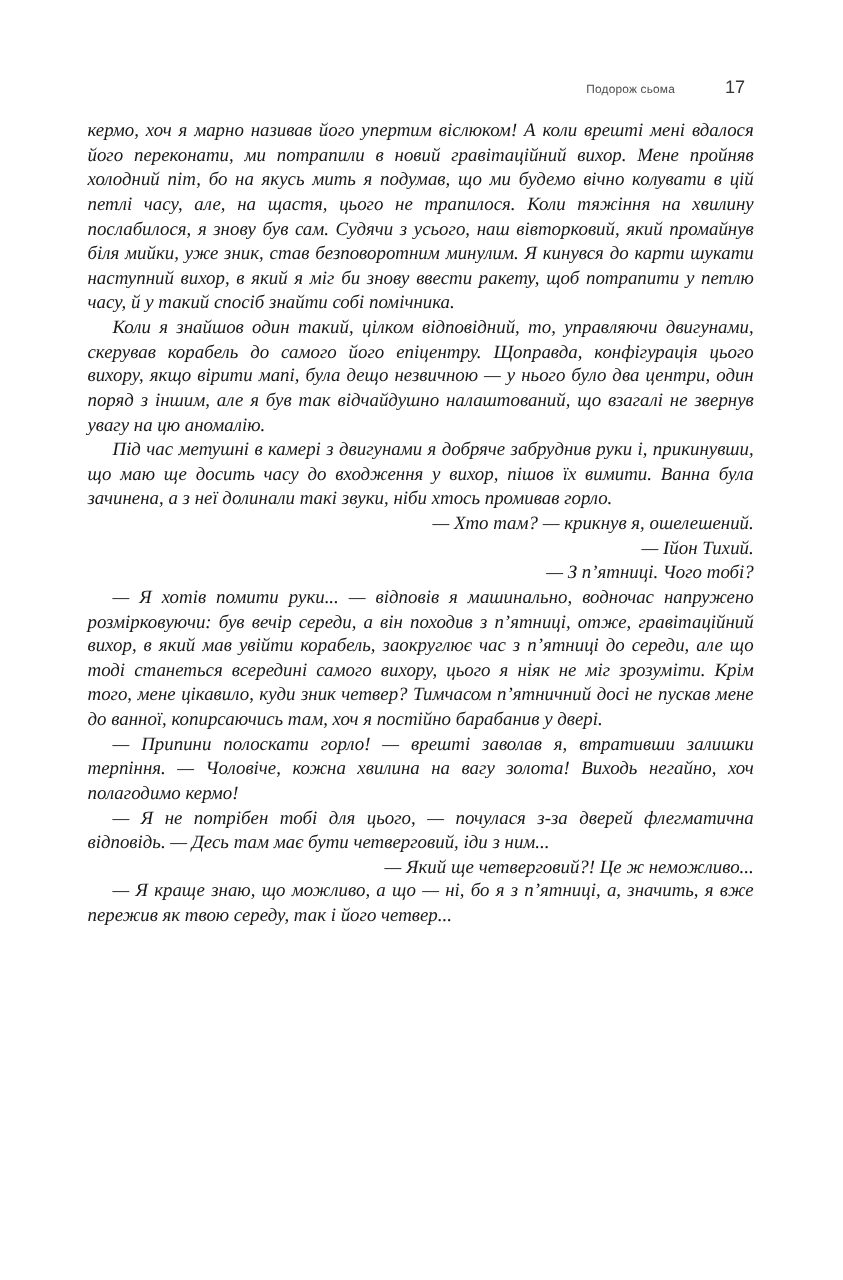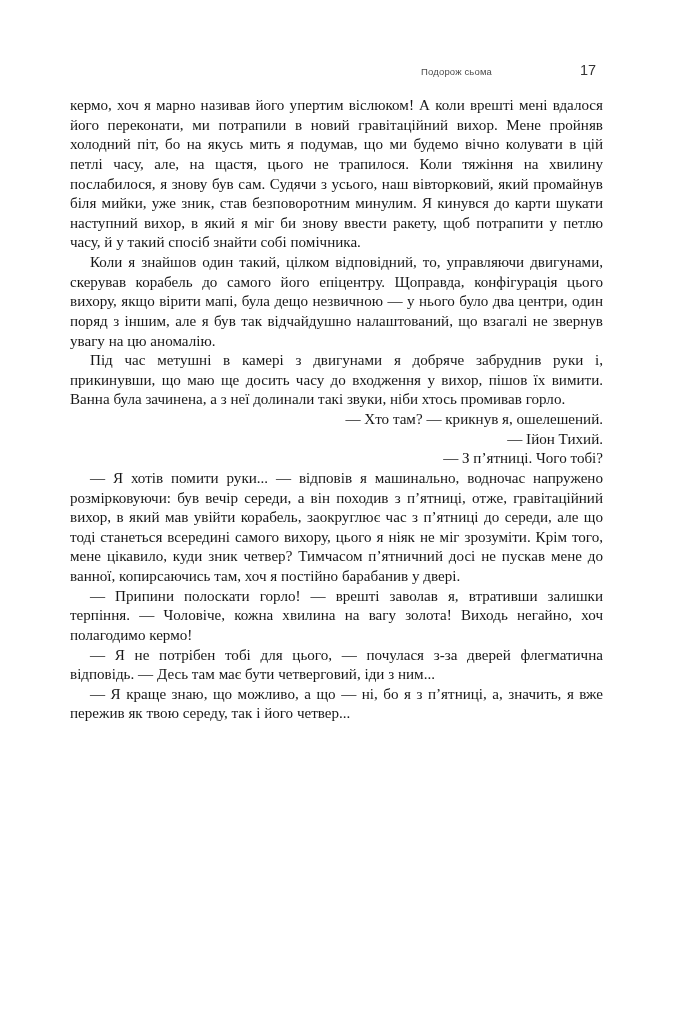--- a/index.html
+++ b/index.html
@@ -21,21 +21,20 @@
   .running-head {
     position: absolute;
     top: 62px;
     left: 70px;
     right: 70px;
     height: 20px;
     display: flex;
     align-items: baseline;
     justify-content: flex-end;
     font-family: "Liberation Sans", "DejaVu Sans", sans-serif;
-    gap: 48px;
   }
   .running-head .rh-title {
     font-size: 9.5px;
     letter-spacing: 0.15px;
     color: #4b4b4b;
     white-space: nowrap;
   }
   .running-head .rh-folio {
     font-size: 14.5px;
     color: #333333;
@@ -55,20 +54,21 @@
   .para {
     margin: 0;
     font-size: 15.1px;
     line-height: 19.62px;
     text-align: justify;
     text-justify: inter-word;
     hyphens: manual;
     -webkit-hyphens: manual;
     text-indent: 20px;
     word-spacing: 0px;
+    font-style: italic;
   }
   .para.no-indent { text-indent: 0; }
 
   
   .para.dialogue {
     text-align: right;
   }
 </style>
 </head>
 <body>
@@ -82,14 +82,15 @@
 
 <p class="para no-indent">кермо, хоч я марно називав його упертим віслюком! А коли врешті мені вдалося його переконати, ми потрапили в новий гравітаційний вихор. Мене пройняв холодний піт, бо на якусь мить я подумав, що ми будемо вічно колувати в цій петлі часу, але, на щастя, цього не трапилося. Коли тяжіння на хвилину послабилося, я знову був сам. Судячи з усього, наш вівторковий, який промайнув біля мийки, уже зник, став безповоротним минулим. Я кинувся до карти шукати наступний вихор, в який я міг би знову ввести ракету, щоб потрапити у петлю часу, й у такий спосіб знайти собі помічника.</p>
     <p class="para">Коли я знайшов один такий, цілком відповідний, то, управляючи двигунами, скерував корабель до самого його епіцентру. Щоправда, конфігурація цього вихору, якщо вірити мапі, була дещо незвичною — у нього було два центри, один поряд з іншим, але я був так відчайдушно налаштований, що взагалі не звернув увагу на цю аномалію.</p>
     <p class="para">Під час метушні в камері з двигунами я добряче забруднив руки і, прикинувши, що маю ще досить часу до входження у вихор, пішов їх вимити. Ванна була зачинена, а з неї долинали такі звуки, ніби хтось промивав горло.</p>
     <p class="para dialogue">— Хто там? — крикнув я, ошелешений.</p>
     <p class="para dialogue">— Ійон Тихий.</p>
     <p class="para dialogue">— З п’ятниці. Чого тобі?</p>
     <p class="para">— Я хотів помити руки... — відповів я машинально, водночас напружено розмірковуючи: був вечір середи, а він походив з п’ятниці, отже, гравітаційний вихор, в який мав увійти корабель, заокруглює час з п’ятниці до середи, але що тоді станеться всередині самого вихору, цього я ніяк не міг зрозуміти. Крім того, мене цікавило, куди зник четвер? Тимчасом п’ятничний досі не пускав мене до ванної, копирсаючись там, хоч я постійно барабанив у двері.</p>
     <p class="para">— Припини полоскати горло! — врешті заволав я, втративши залишки терпіння. — Чоловіче, кожна хвилина на вагу золота! Виходь негайно, хоч полагодимо кермо!</p>
     <p class="para">— Я не потрібен тобі для цього, — почулася з-за дверей флегматична відповідь. — Десь там має бути четверговий, іди з ним...</p>
+    <p class="para dialogue">— Який ще четверговий?! Це ж неможливо...</p>
     <p class="para">— Я краще знаю, що можливо, а що — ні, бо я з п’ятниці, а, значить, я вже пережив як твою середу, так і його четвер...</p>
   </div>
 
 </body></html>

